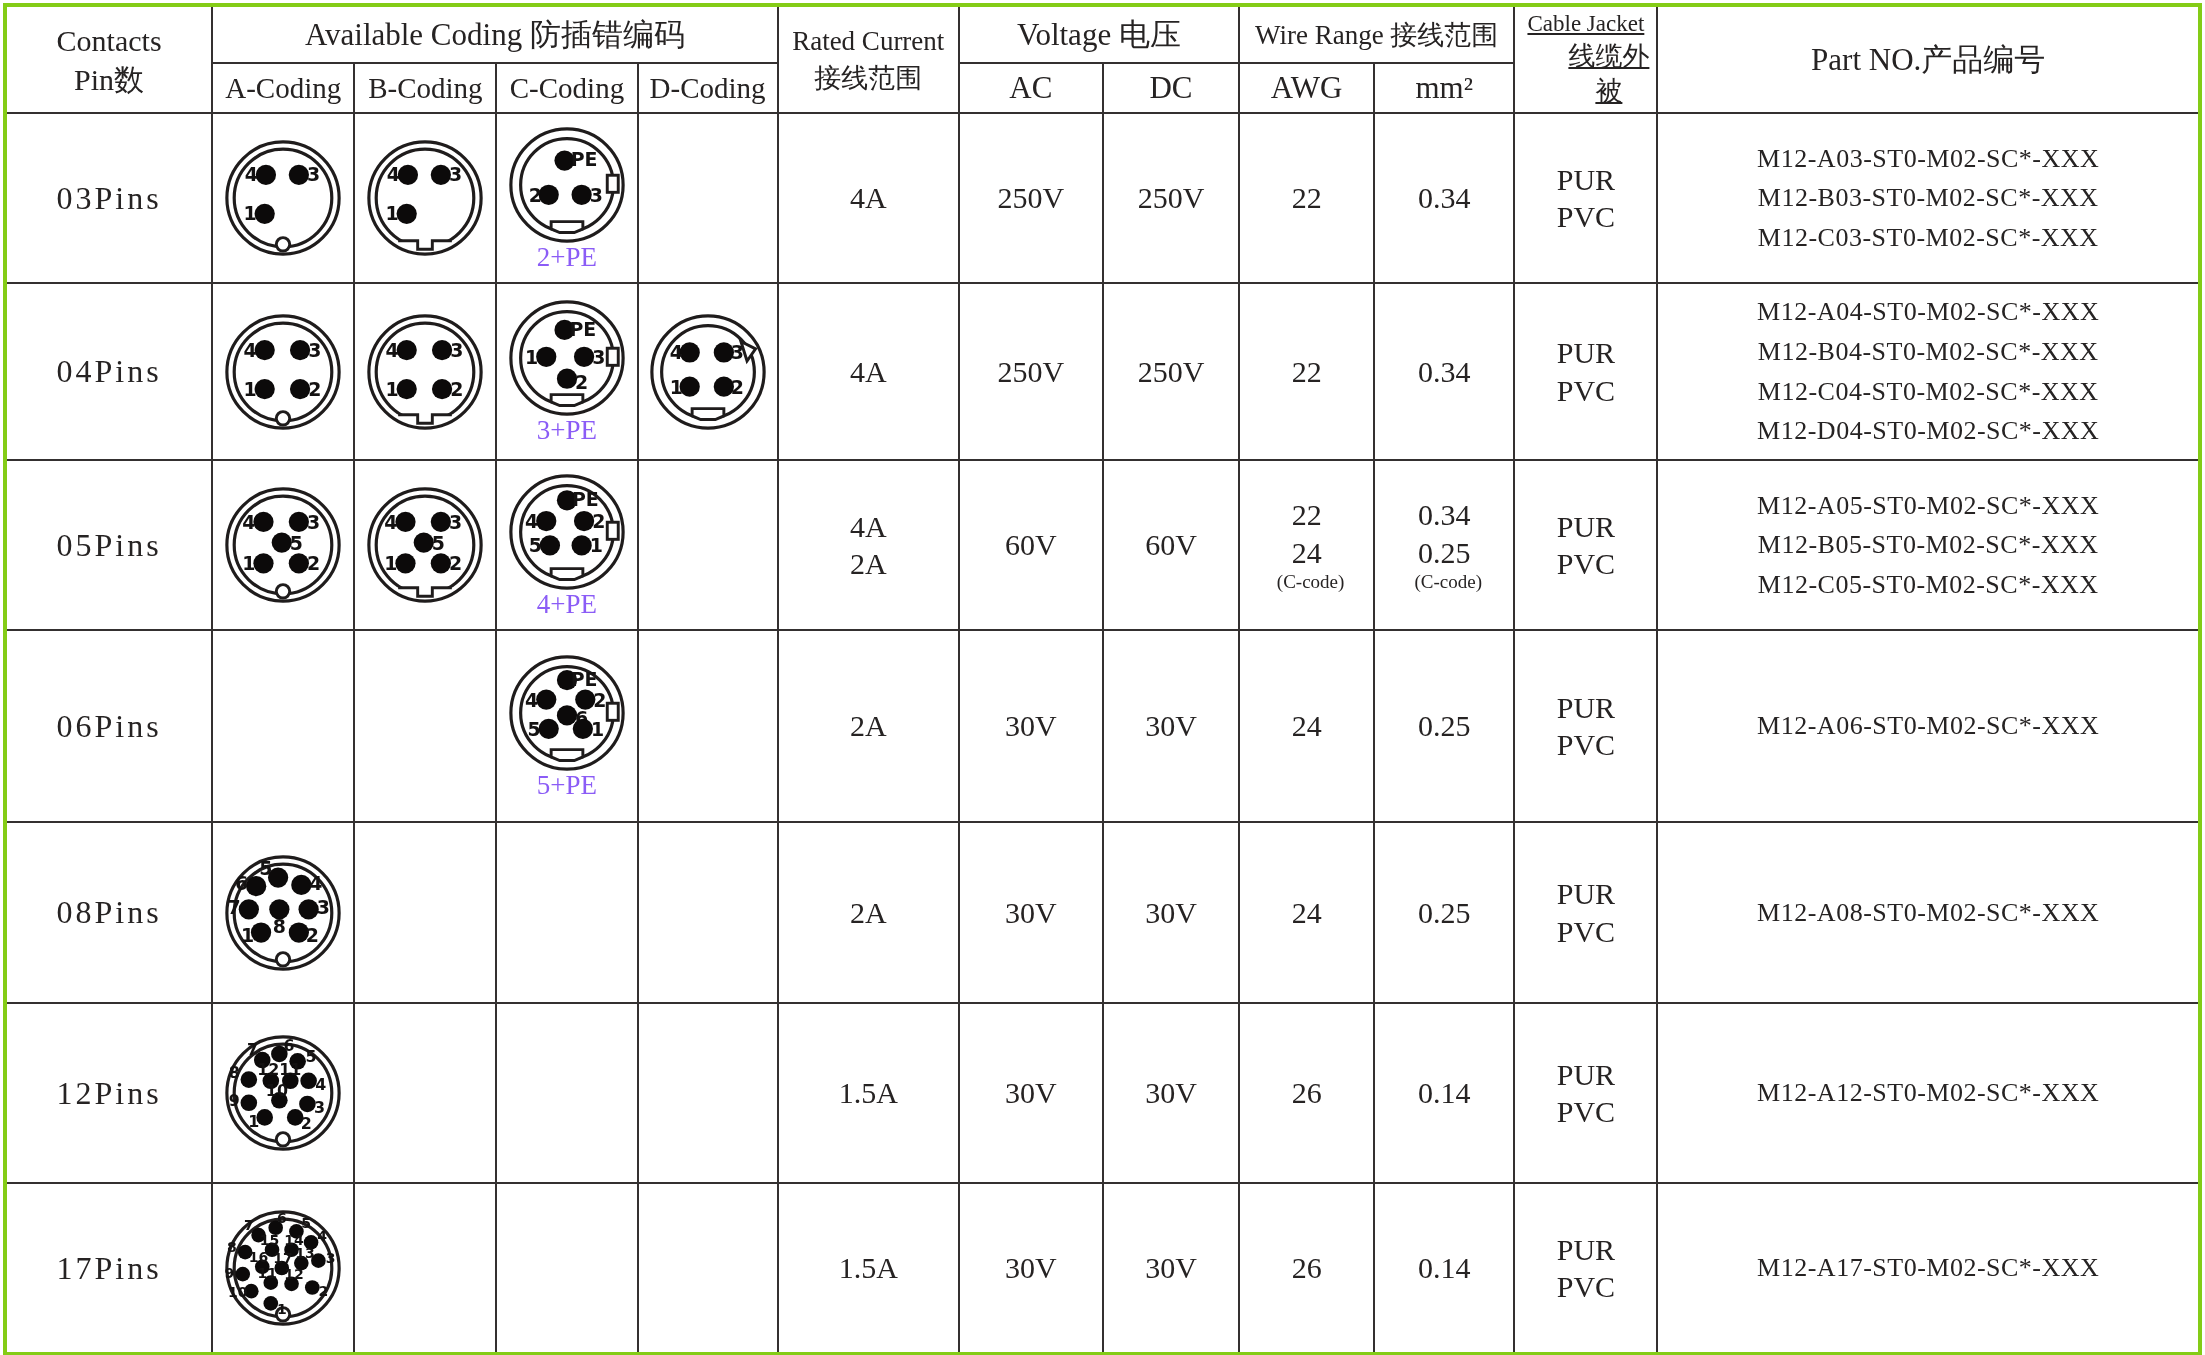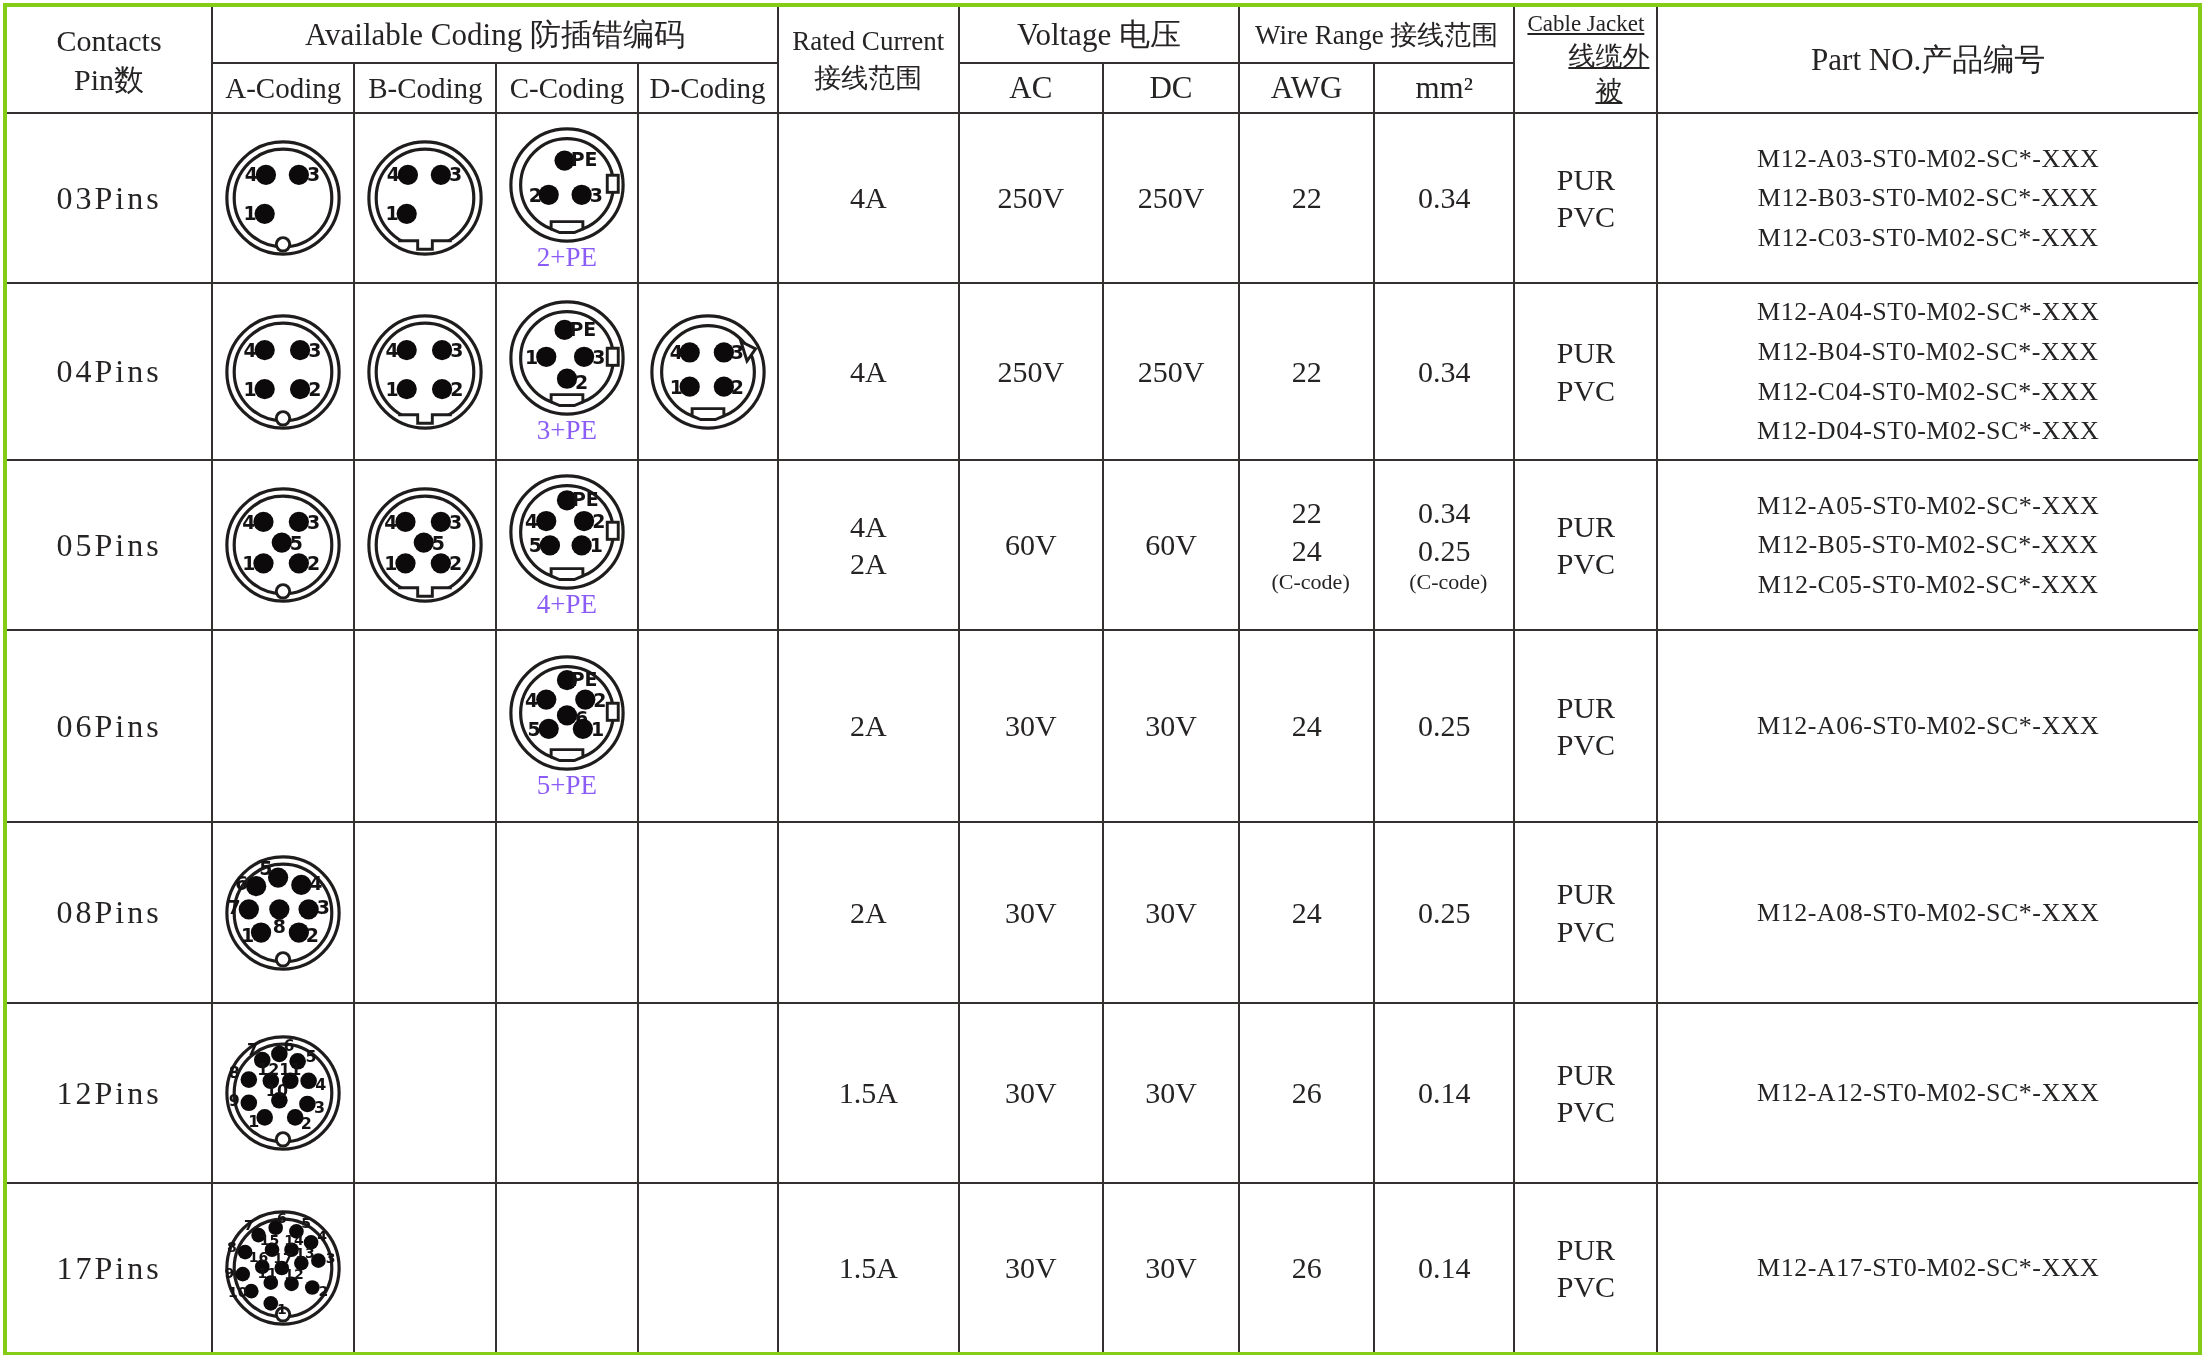--- a/index.html
+++ b/index.html
@@ -26,21 +26,21 @@
   tbody tr:nth-child(7){height:171px;}
   .h-main{font-size:31px;}
   .h-two{font-size:30px;line-height:1.3;}
   .h-coding{font-size:29px;border-radius:9px;}
   .h-rated{font-size:27px;line-height:1.35;}
   .h-wire{font-size:27px;}
   .h-jacket{font-size:23px;line-height:1.3;text-decoration:underline;}
   .h-jacket .cn{font-size:27px;margin-left:46px;}
   .pins{font-size:32px;letter-spacing:3px;margin-top:23px;}
   .val{font-size:30px;line-height:1.25;}
-  .val .sm{font-size:22px;line-height:1.2;padding-left:8px;}
+  .val .sm{font-size:19px;line-height:1.2;padding-left:8px;}
   .parts{font-size:26px;line-height:1.52;letter-spacing:0.5px;}
   .coding{vertical-align:middle;}
   .conn{display:block;width:122px;height:122px;margin:0 auto;}
   .cap{font-size:27px;color:#8b5cf6;margin-top:-4px;}
   .ln{fill:none;stroke:#1f1c1c;stroke-width:2.6;}
   .key{fill:#ffffff;stroke:#1f1c1c;stroke-width:2.4;}
   .keyline{fill:none;stroke:#1f1c1c;stroke-width:2.4;}
   .mask{fill:#ffffff;stroke:none;}
   .pin{fill:#0c0a0a;}
   .pl{text-anchor:middle;dominant-baseline:central;font-family:"DejaVu Sans",sans-serif;font-weight:bold;fill:#141212;}

